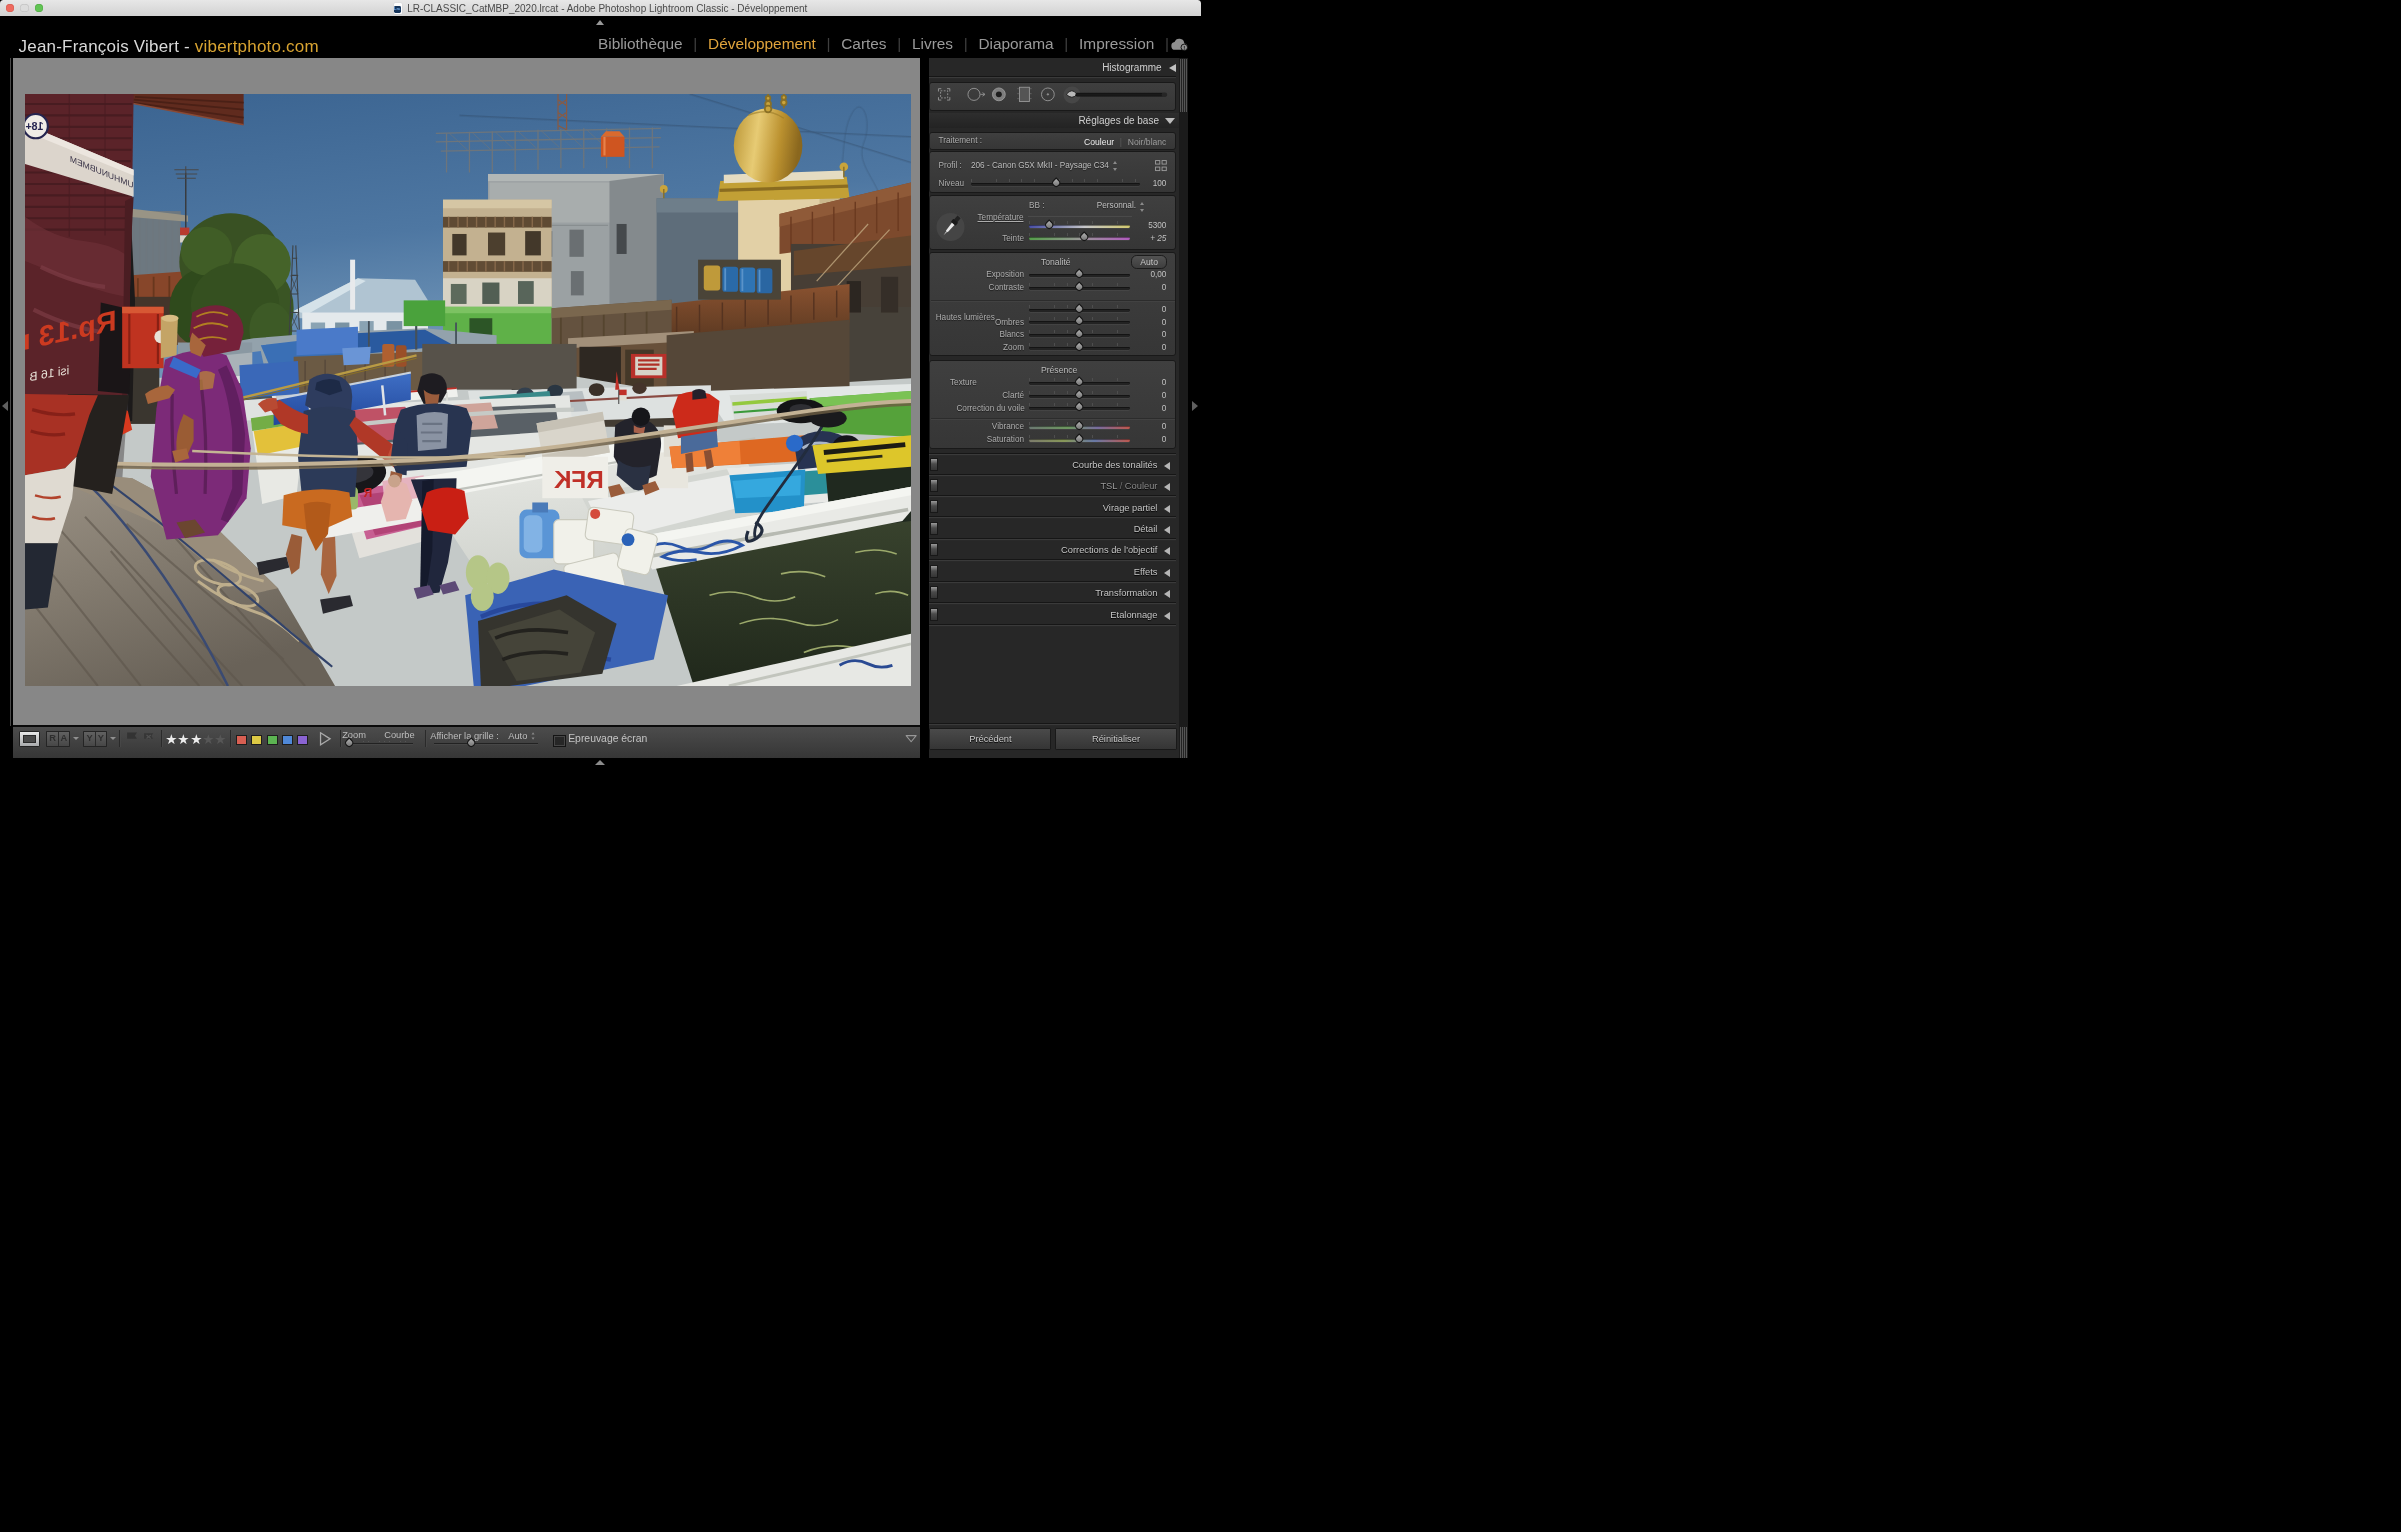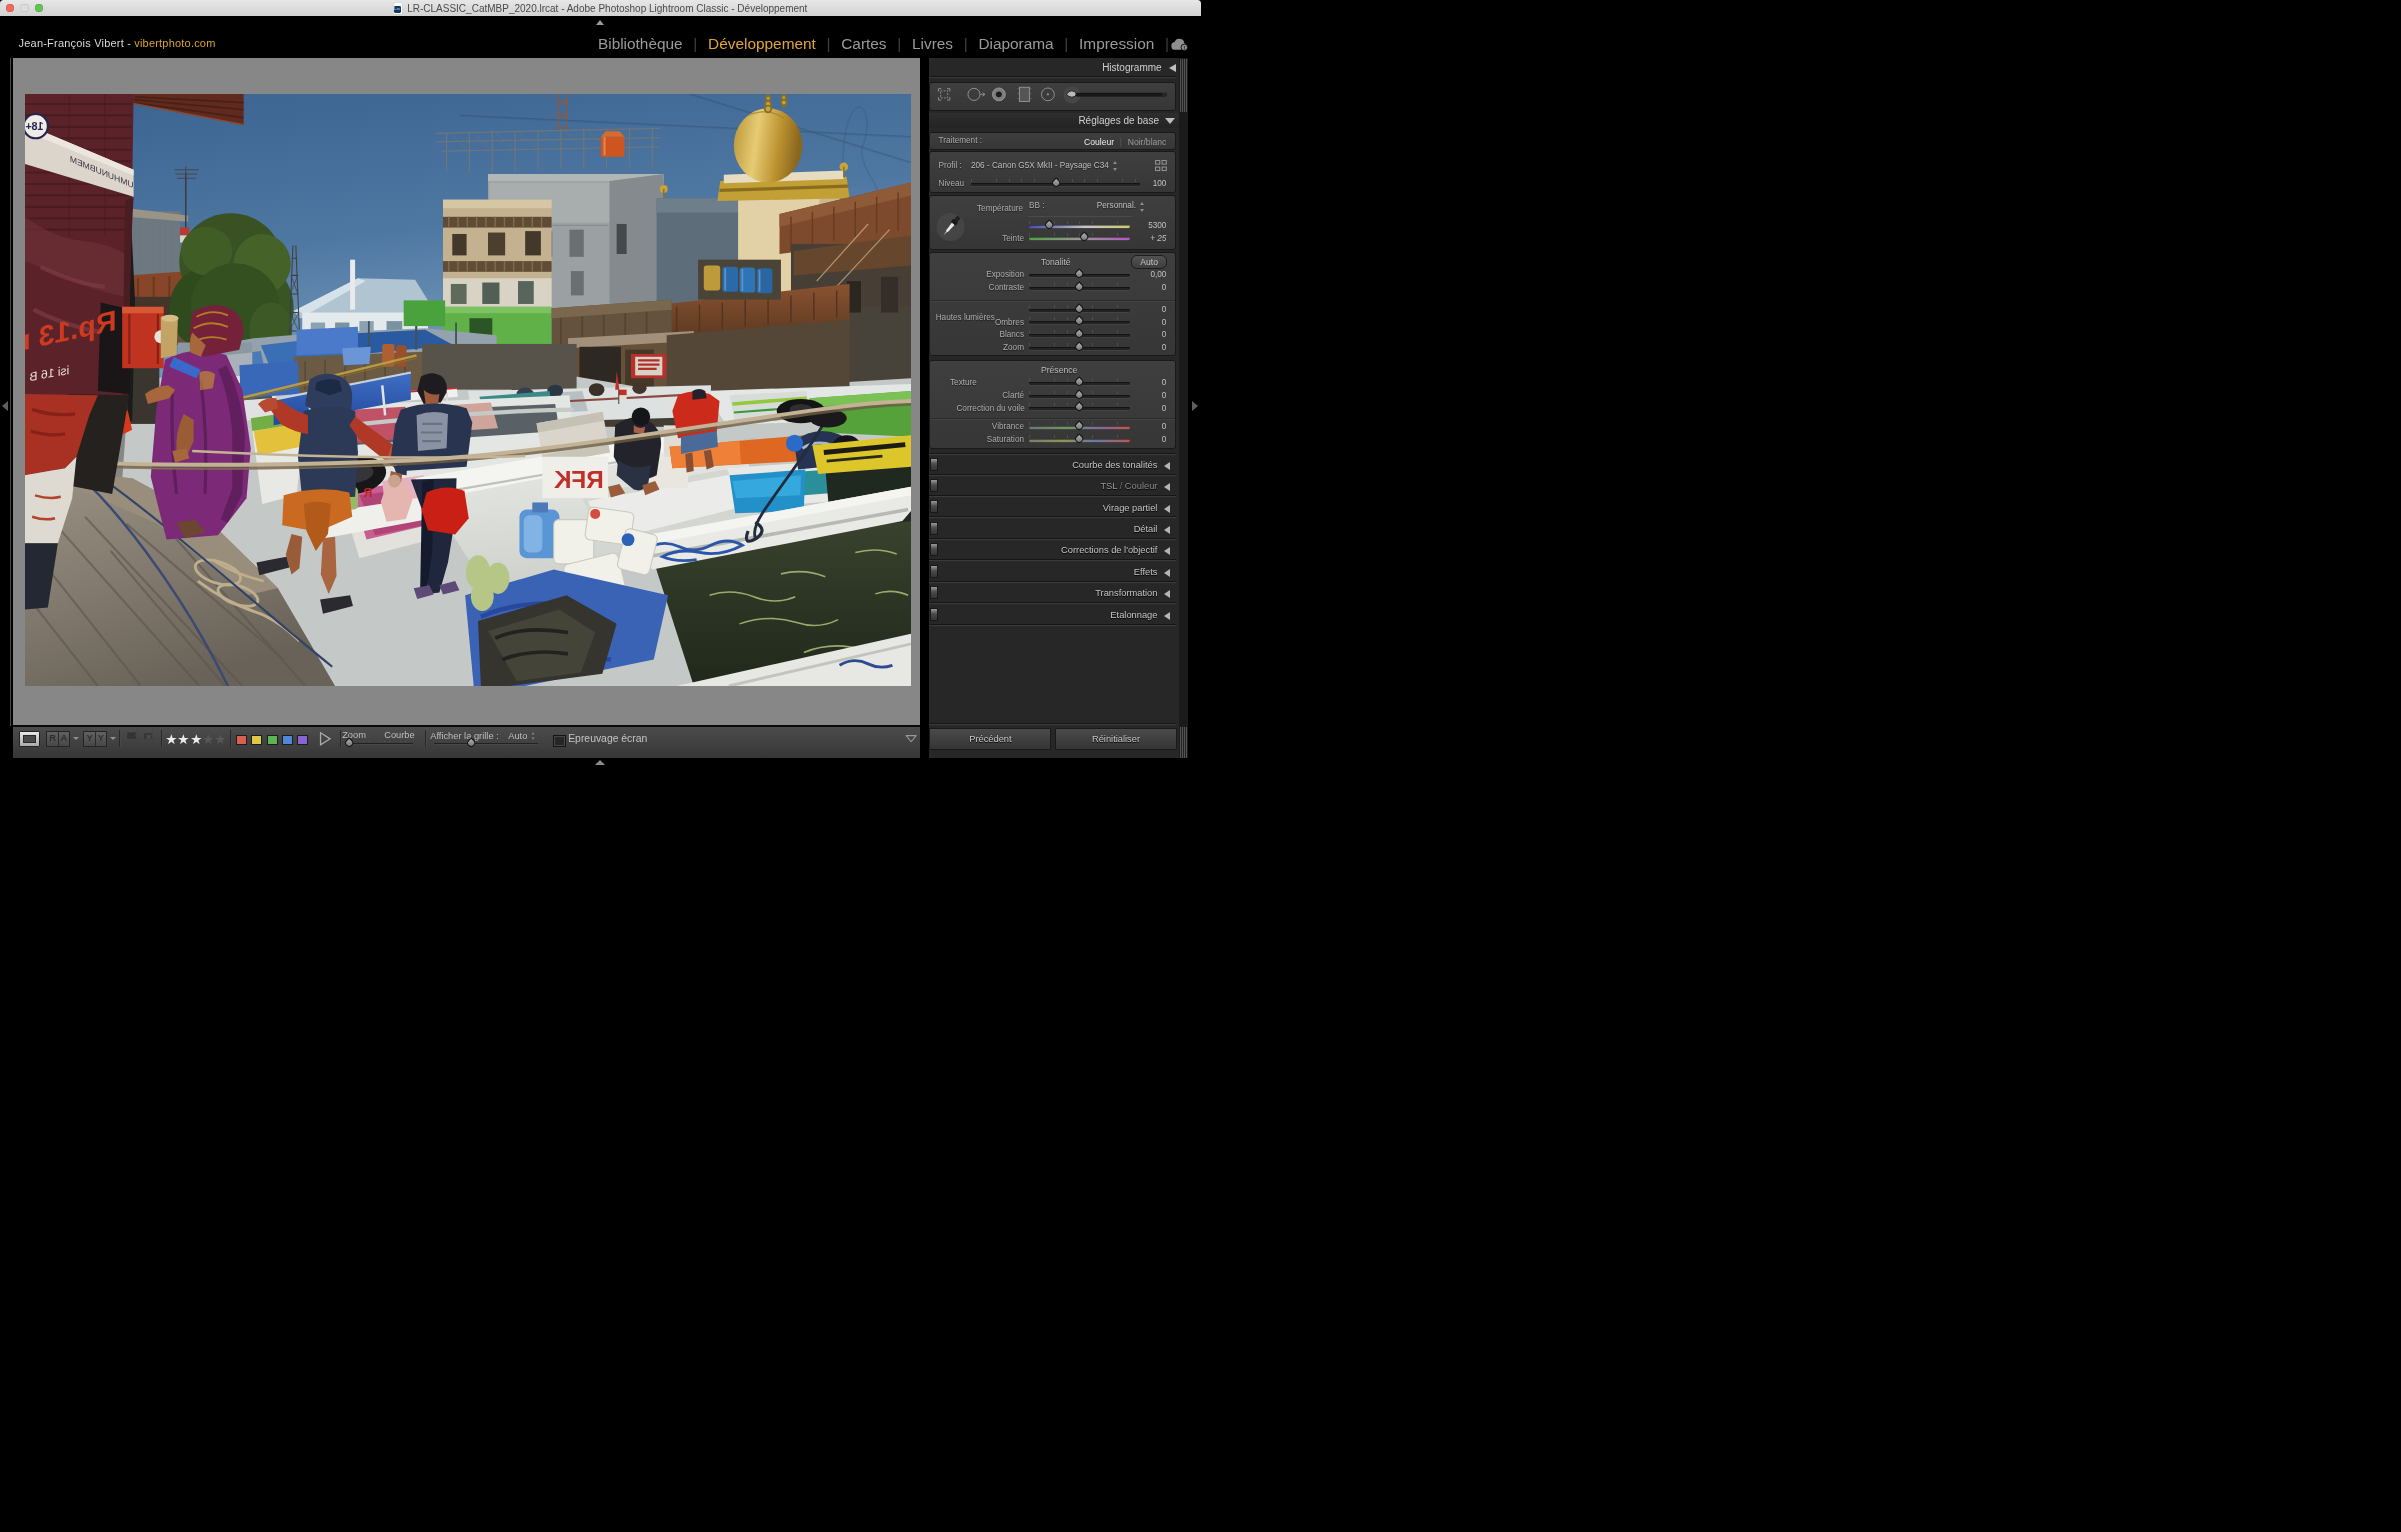--- a/index.html
+++ b/index.html
@@ -1,21 +1,21 @@
 <!DOCTYPE html>
 <html style="font-size:11.4px"><head><meta charset="utf-8"><style>
 html,body{margin:0;padding:0;width:1201px;height:766px;background:#000;overflow:hidden;font-family:"Liberation Sans",sans-serif;-webkit-font-smoothing:antialiased;}
 .abs{position:absolute;}
 #titlebar{position:absolute;left:0;top:0;width:1201px;height:16.4px;background:linear-gradient(#e7e7e7,#d2d2d2);border-radius:3.6px 3.6px 0 0;}
 .tl{position:absolute;top:3.9px;width:8.2px;height:8.2px;border-radius:50%;}
 #title{position:absolute;top:0;left:0;width:100%;height:16.4px;text-align:center;font-size:10px;line-height:17px;color:#4a4a4a;}
 #lrcico{display:inline-block;position:relative;width:8.6px;height:10.7px;background:#fdfdfd;border-radius:0.7px;vertical-align:-2.1px;margin-right:5px;box-shadow:0 0 0.7px #889;}
 #lrcico span{position:absolute;left:0px;top:2.9px;width:7.1px;height:6.4px;background:#16355c;border-radius:1.4px;color:#7ab3f0;font-size:4.3px;line-height:6.4px;text-align:center;font-weight:bold;}
 #header{position:absolute;left:0;top:16.4px;width:1201px;height:41px;background:#000;}
-#idplate{position:absolute;left:18.6px;top:21px;font-size:11px;color:#d9d9d9;letter-spacing:0.2px;}
+#idplate{position:absolute;left:18.6px;top:21px;font-size:17px;color:#d9d9d9;letter-spacing:0.2px;}
 #idplate b{color:#d9a431;font-weight:normal;}
 #modules{position:absolute;right:12px;top:19px;font-size:15.4px;color:#9a9a9a;}
 #modules span{margin:0 9.3px;}
 #modules .sep{color:#3f3f3f;margin:0 1.4px;}
 #modules .act{color:#e0a43c;}
 #uparr{position:absolute;left:596px;top:3.6px;width:0;height:0;border-left:4.3px solid transparent;border-right:4.3px solid transparent;border-bottom:5.7px solid #999;}
 #content{position:absolute;left:13.2px;top:58px;width:907px;height:668px;background:#878787;}
 #lstrip{position:absolute;left:0;top:58px;width:13.2px;height:708px;background:#000;}
 #larr{position:absolute;left:2.1px;top:401px;width:0;height:0;border-top:5px solid transparent;border-bottom:5px solid transparent;border-right:6.4px solid #5f5f5f;}
 #rblack{position:absolute;left:1188px;top:58px;width:13px;height:708px;background:#000;}
@@ -620,21 +620,21 @@
           <rect x="17.6" y="4" width="5" height="7" fill="#222"></rect>
           <rect x="16.2" y="10" width="7.6" height="5" rx="1" fill="#1a1a1a"></rect>
           <path d="M18 15 h4 l-0.6 12 h-2.8z" fill="#e8e8e8"></path>
           <path d="M19.4 27 h1.2 l-0.6 6z" fill="#ddd"></path>
         </g>
       </svg>
     <div class="lbl" style="left:99px;top:5px;">BB :</div>
     <div class="lbl" style="right:39px;top:5px;color:#c0c0c0;">Personnal.</div>
     <div class="stepper" style="right:29px;top:5.7px;"></div>
     <div class="abs" style="left:98px;top:20px;width:104px;height:0.7px;background:#4a4a4a;"></div>
-    <div class="lbl" style="left:47px;top:8px;width:47px;text-align:left;">Température</div>
+    <div class="lbl" style="left:47px;top:17px;width:47px;text-align:center;text-decoration:underline;">Température</div>
     <div class="track" style="left:99px;top:29px;width:101px;background:linear-gradient(90deg,#4a50a8,#8a8fb8 30%,#c9c9cd 55%,#d5cd72);">
         <div class="ticks"></div>
         <div class="knob" style="left:16.4px;"></div>
       </div>
     <div class="val" style="top:25px;">5300</div>
     <div class="lbl" style="left:47px;top:38px;width:47px;text-align:right;">Teinte</div>
     <div class="track" style="left:99px;top:41px;width:101px;background:linear-gradient(90deg,#57a14c,#9a9a98 50%,#b45ec1);">
         <div class="ticks"></div>
         <div class="knob" style="left:51px;"></div>
       </div>

